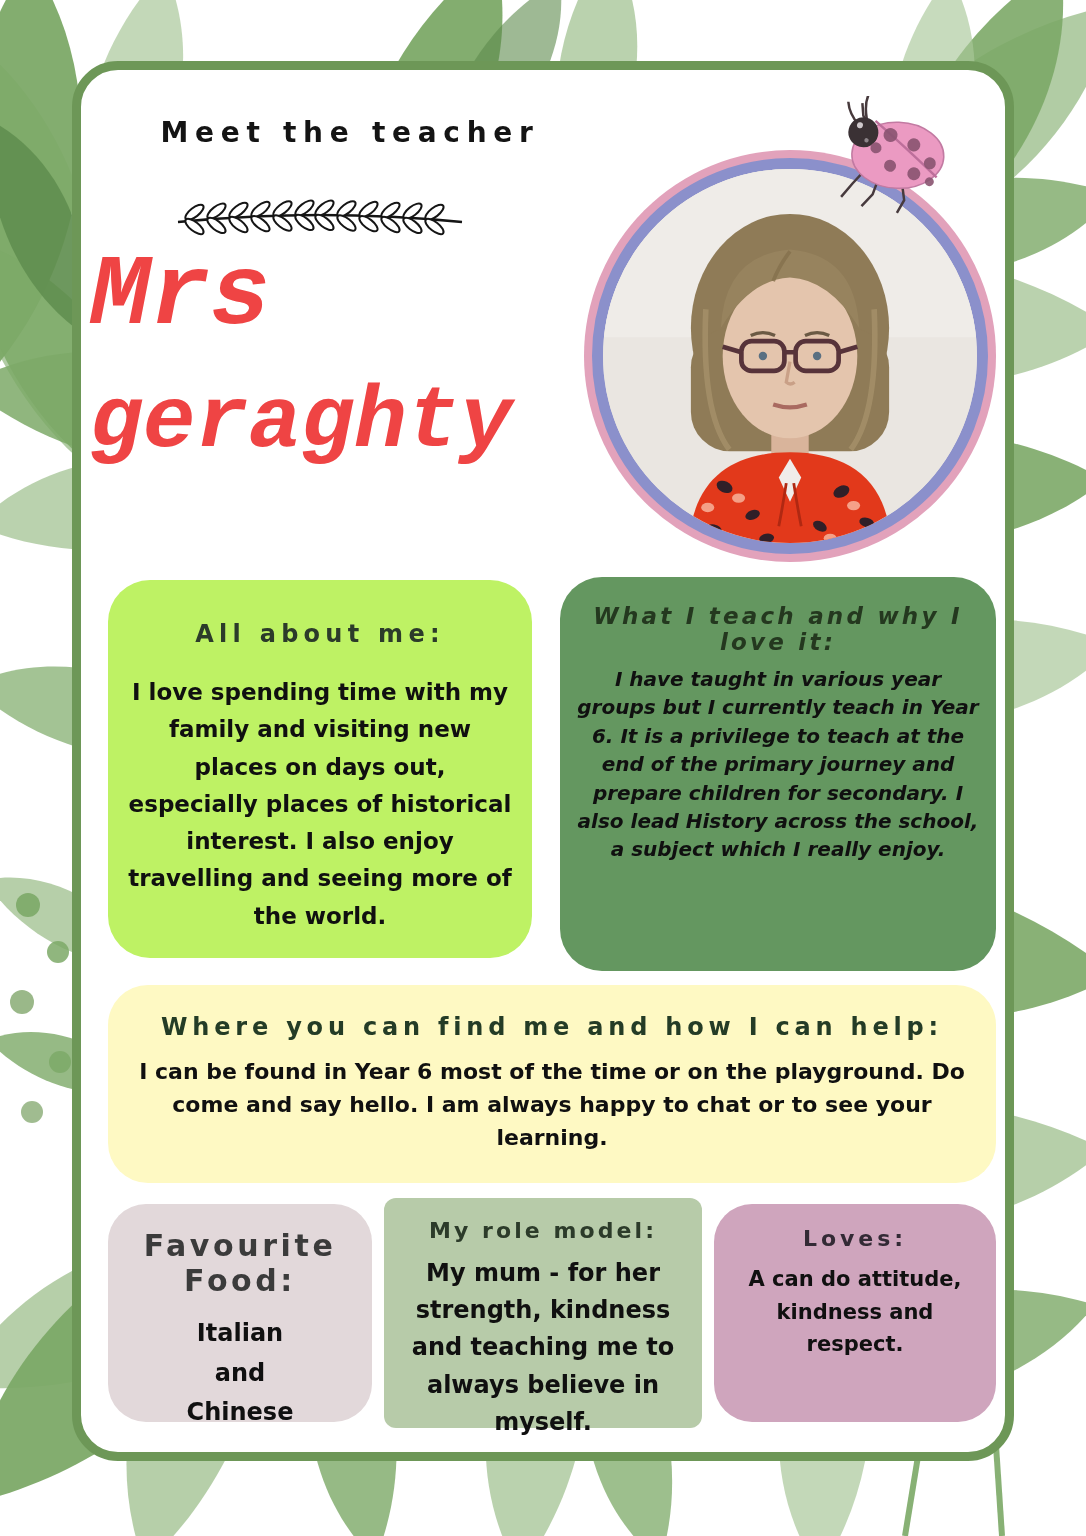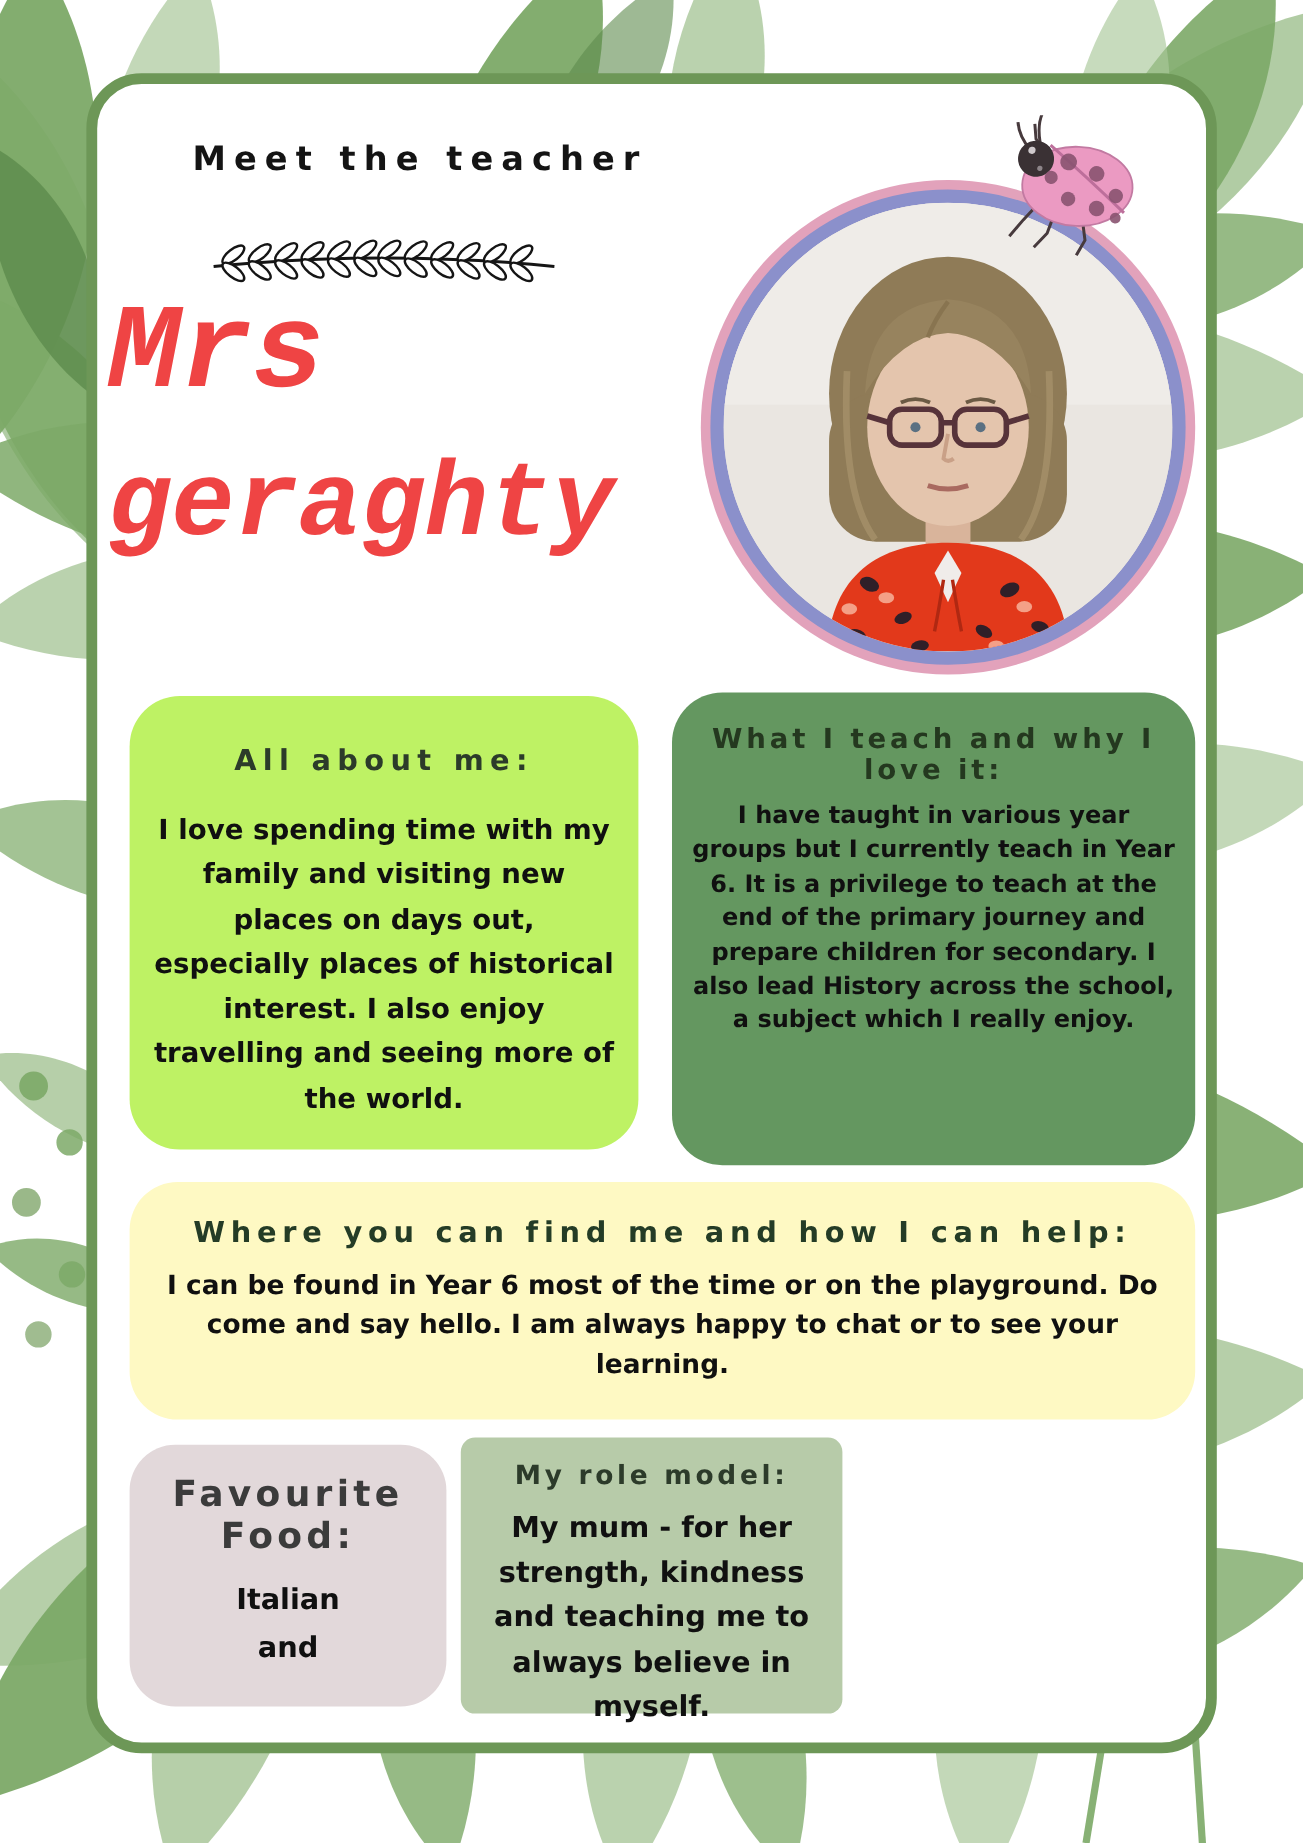--- a/index.html
+++ b/index.html
@@ -32,21 +32,21 @@
     overflow:hidden;background:#e9e5e0;box-sizing:border-box;
   }
   .photo svg{display:block;width:100%;height:100%;}
   .ladybug{position:absolute;left:822px;top:96px;width:140px;height:125px;z-index:3;}
   .box{position:absolute;border-radius:42px;box-sizing:border-box;text-align:center;z-index:2;}
   .bhead{font-weight:700;letter-spacing:.2em;font-size:24px;color:#2c3b2a;}
   .bbody{font-weight:700;color:#101010;}
   #box-about{left:108px;top:580px;width:424px;height:378px;background:#bef264;padding:40px 20px 0;}
   #box-about .bhead{letter-spacing:.22em;}
   #box-about .bbody{font-size:23px;line-height:1.62;margin-top:26px;}
-  #box-teach{left:560px;top:577px;width:436px;height:394px;background:#649760;padding:26px 14px 0;}
+  #box-teach{left:560px;top:577px;width:436px;height:394px;background:#649760;padding:26px 14px 0;font-style:italic;}
   #box-teach .bhead{font-size:23px;letter-spacing:.14em;color:#24381f;}
   #box-teach .bbody{font-size:20px;line-height:1.42;margin-top:10px;}
   #box-find{left:108px;top:985px;width:888px;height:198px;background:#fef9c3;padding:28px 26px 0;border-radius:40px;}
   #box-find .bhead{font-size:24px;letter-spacing:.2em;color:#243c26;}
   #box-find .bbody{font-size:22px;line-height:1.5;margin-top:14px;}
   #box-food{left:108px;top:1204px;width:264px;height:218px;background:#e2d8da;padding:24px 10px 0;border-radius:38px;}
   #box-food .bhead{font-size:30px;letter-spacing:.12em;color:#3b3b3b;}
   #box-food .bbody{font-size:24px;line-height:1.65;margin-top:16px;}
   #box-food .bbody span{display:block;}
   #box-role{left:384px;top:1198px;width:318px;height:230px;background:#b7cba9;padding:20px 16px 0;border-radius:12px;}
@@ -231,22 +231,27 @@
   <div class="box" id="box-find">
     <div class="bhead">Where you can find me and how I can help:</div>
     <div class="bbody">I can be found in Year 6 most of the time or on the playground. Do come and say hello. I am always happy to chat or to see your learning.</div>
   </div>
 
   <div class="box" id="box-food">
     <div class="bhead">Favourite Food:</div>
     <div class="bbody">
       <span>Italian</span>
       <span>and</span>
+      <span>Chinese</span>
     </div>
   </div>
 
   <div class="box" id="box-role">
     <div class="bhead">My role model:</div>
     <div class="bbody">My mum - for her strength, kindness and teaching me to always believe in myself.</div>
   </div>
 
+  <div class="box" id="box-loves">
+    <div class="bhead">Loves:</div>
+    <div class="bbody">A can do attitude, kindness and respect.</div>
+  </div>
 
 </div>
 
 </body></html>

